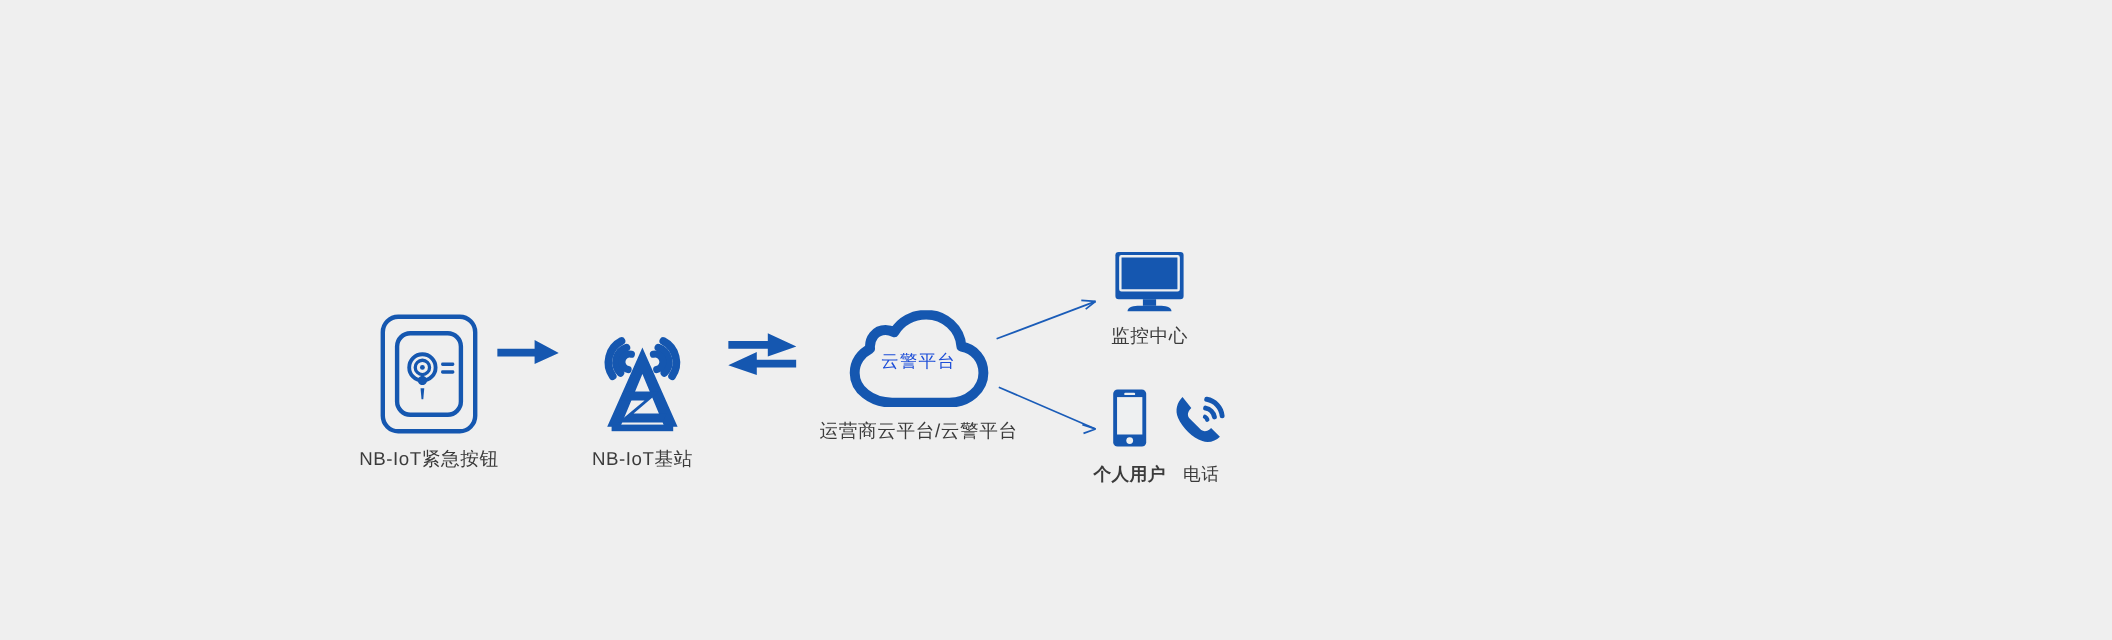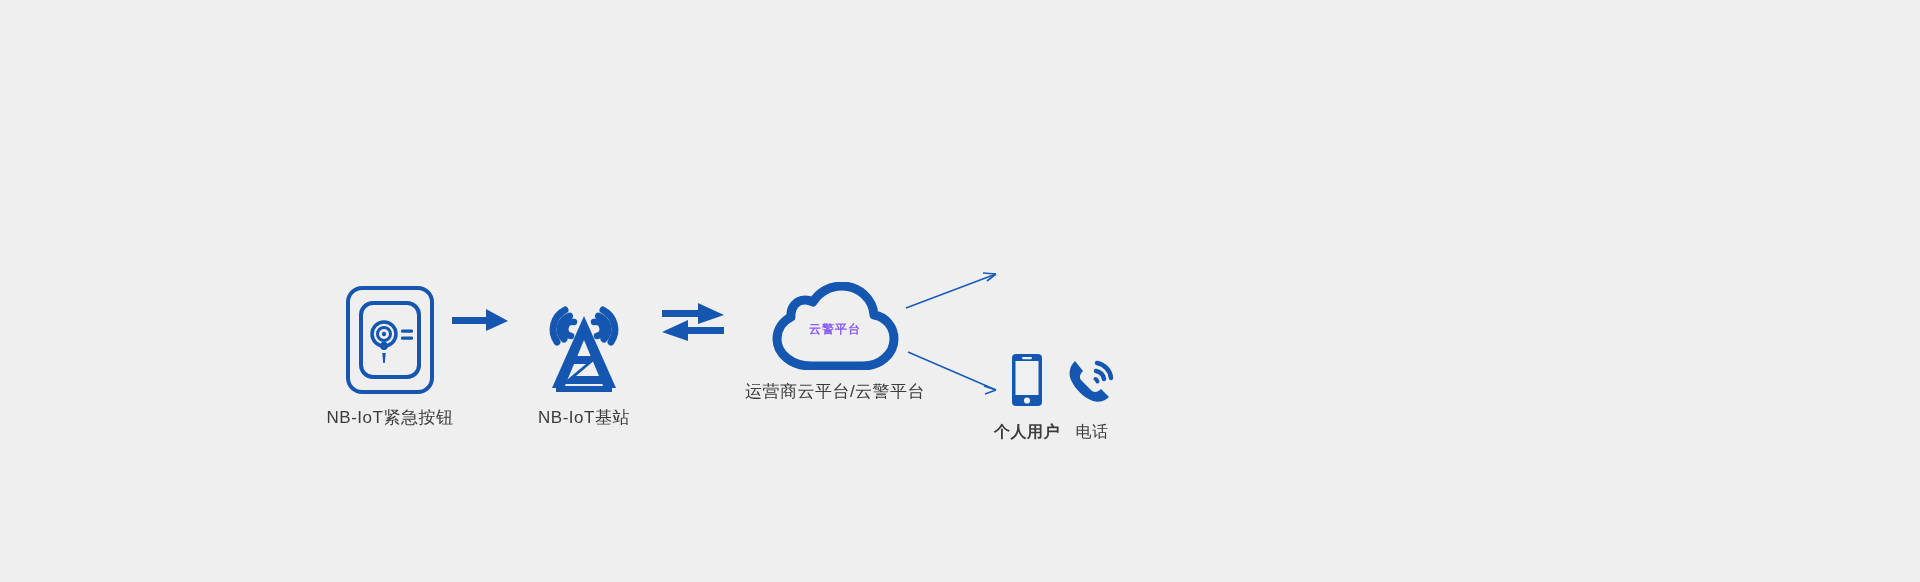--- a/index.html
+++ b/index.html
@@ -93,23 +93,23 @@
   }
   .cloud-text {
     position: absolute;
     left: 0;
     top: 0;
     width: 146px;
     height: 88px;
     display: flex;
     align-items: center;
     justify-content: center;
-    font-size: 12px;
-    font-weight: bold;
-    color: #8b5cf6;
+    font-size: 16px;
+    font-weight: normal;
+    color: #1d4ed8;
     letter-spacing: 1px;
     padding-top: 6px;
     box-sizing: border-box;
   }
 
   
   #connectors {
     position: absolute;
     left: 900px;
     top: 250px;
@@ -222,20 +222,31 @@
 
   <svg id="connectors" viewBox="0 0 130 160">
 
     <path d="M6 58 L96 24" fill="none" stroke="#1a5cb8" stroke-width="1.6"></path>
     <path d="M96 24 L83 23 M96 24 L87 31" fill="none" stroke="#1a5cb8" stroke-width="1.6"></path>
 
     <path d="M8 102 L96 140" fill="none" stroke="#1a5cb8" stroke-width="1.6"></path>
     <path d="M96 140 L84 136 M96 140 L85 144" fill="none" stroke="#1a5cb8" stroke-width="1.6"></path>
   </svg>
 
+  <div class="node" id="node-monitor">
+    <div class="icon-box">
+      <svg width="66" height="56" viewBox="0 0 66 56">
+        <rect x="2" y="1" width="62" height="43" rx="3" ry="3" fill="#1557b0"></rect>
+        <rect x="6.5" y="5" width="53" height="31" rx="1" ry="1" fill="none" stroke="#eef0f1" stroke-width="2.2"></rect>
+        <rect x="27" y="44" width="12" height="6" fill="#1557b0"></rect>
+        <path d="M13 55 C13 51 19 50 24 50 H42 C47 50 53 51 53 55 Z" fill="#1557b0"></path>
+      </svg>
+    </div>
+    <div class="node-label">监控中心</div>
+  </div>
 
   <div id="endpoint-row">
 
     <div class="endpoint wide">
       <div class="icon-box">
         <svg width="32" height="54" viewBox="0 0 32 54">
           <rect x="1" y="1" width="30" height="52" rx="4" ry="4" fill="#1557b0"></rect>
           <rect x="4.5" y="8" width="23" height="34" fill="#eef0f1"></rect>
           <rect x="11" y="4" width="10" height="2.2" rx="1.1" fill="#eef0f1"></rect>
           <circle cx="16" cy="47.5" r="3.1" fill="#eef0f1"></circle>

